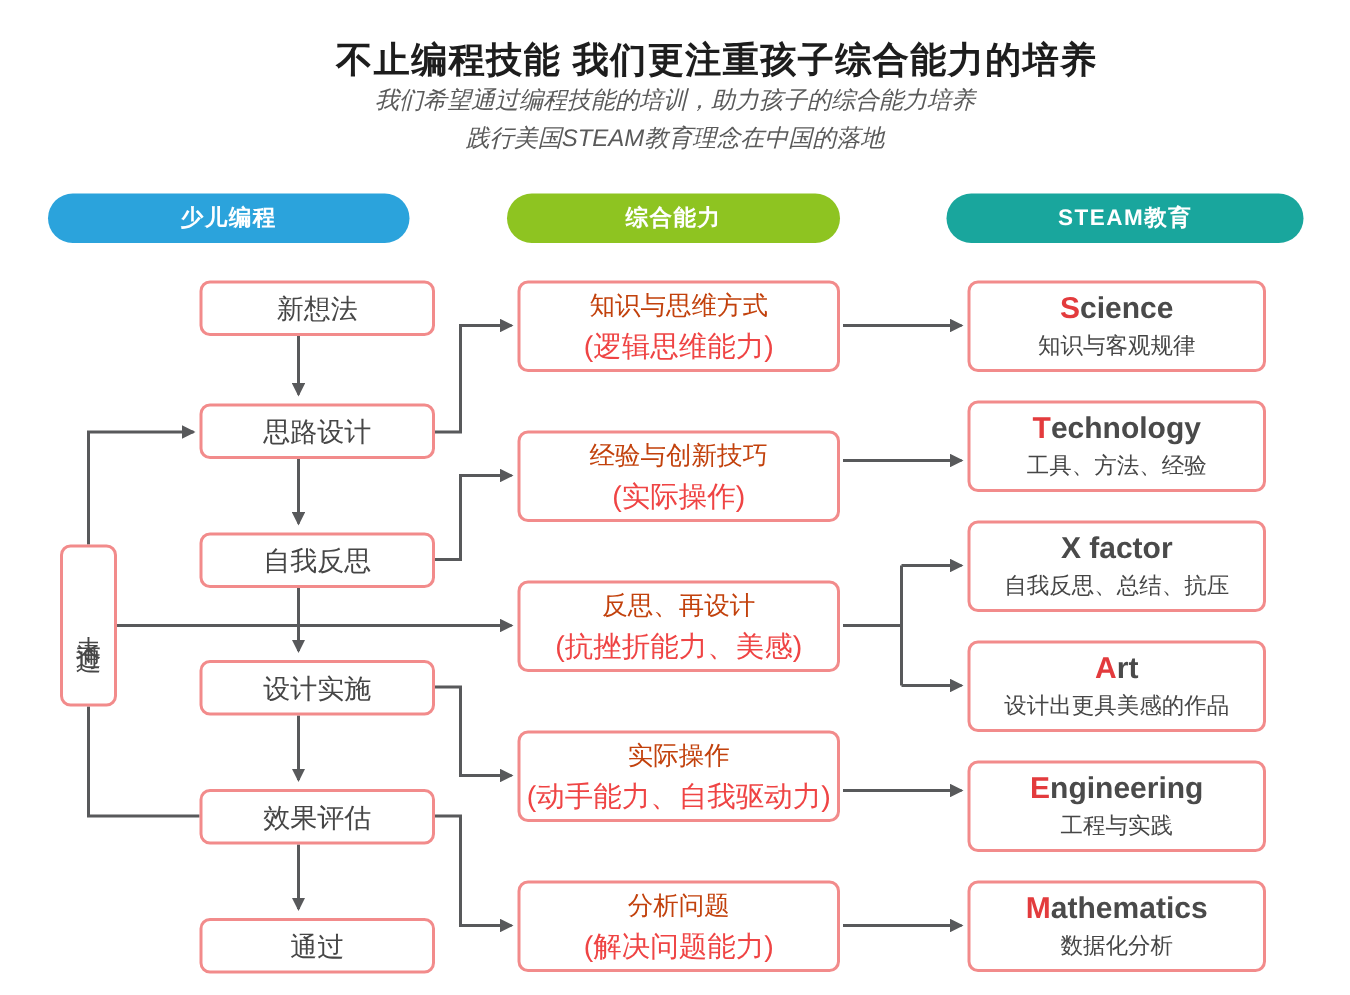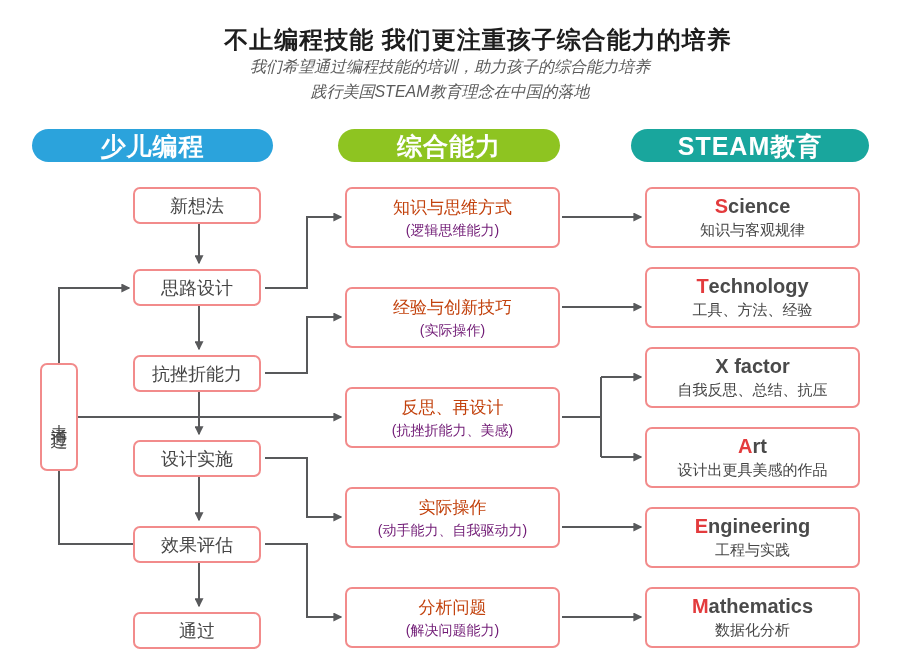--- a/index.html
+++ b/index.html
@@ -5,37 +5,37 @@
   html,body{margin:0;padding:0;background:#fff;}
   .stage{position:relative;width:900px;height:663px;background:#ffffff;
          font-family:"Liberation Sans","DejaVu Sans",sans-serif;overflow:hidden;}
   .conn{position:absolute;left:0;top:0;}
   .title{position:absolute;top:8px;left:0;width:100%;text-align:center;
          font-size:24px;font-weight:700;color:#1d1d1d;letter-spacing:1px;padding-left:28px;}
   .sub{position:absolute;left:0;width:100%;text-align:center;font-size:16px;color:#5a5a5a;font-style:italic;}
   .sub1{top:57px}
   .sub2{top:82px}
   .pill{position:absolute;top:129px;height:33px;border-radius:17px;color:#fff;
-        font-size:25px;font-weight:700;text-align:center;line-height:34px;letter-spacing:1px;}
+        font-size:15px;font-weight:700;text-align:center;line-height:34px;letter-spacing:1px;}
   .pill-coding{left:32px;width:241px;background:#2ba3dc;}
   .pill-ability{left:338px;width:222px;background:#8ec421;}
   .pill-steam{left:631px;width:238px;background:#19a69d;}
   .box{position:absolute;background:#fff;border:2px solid #f28b8b;border-radius:7px;
        box-sizing:border-box;display:flex;flex-direction:column;align-items:center;
        justify-content:center;}
-  .step{left:133px;width:128px;height:37px;font-size:18px;color:#464646;font-family:Liberation Serif, serif;}
+  .step{left:133px;width:157px;height:37px;font-size:18px;color:#464646;font-family:Liberation Serif, serif;}
   .st1{top:187px}.st2{top:269px}.st3{top:355px}.st4{top:440px}.st5{top:526px}.st6{top:612px}
   .fail{left:40px;top:363px;width:38px;height:108px;}
   .fail-text{writing-mode:vertical-rl;text-orientation:upright;font-size:17px;
              color:#464646;letter-spacing:4px;}
   .mbox{left:345px;width:215px;height:61px;gap:3px;}
   .mt1{top:187px}.mt2{top:287px}.mt3{top:387px}.mt4{top:487px}.mt5{top:587px}
   .m-title{font-size:17px;color:#c2410c;}
-  .m-note{font-size:14px;color:#701a75;}
-  .rbox{left:645px;width:215px;height:61px;gap:3px;}
+  .m-note{font-size:19px;color:#ef4444;}
+  .rbox{left:645px;width:199px;height:61px;gap:3px;}
   .rt1{top:187px}.rt2{top:267px}.rt3{top:347px}.rt4{top:427px}.rt5{top:507px}.rt6{top:587px}
   .r-title{font-size:20px;color:#4a4a4a;font-weight:600;}
   .r-title .initial{color:#e33b3d;font-weight:700;}
   .r-desc{font-size:15px;color:#464646;}
 </style>
 </head>
 <body>
 
 <div class="stage">
 
@@ -72,21 +72,21 @@
   <h1 class="title">不止编程技能 我们更注重孩子综合能力的培养</h1>
   <div class="sub sub1">我们希望通过编程技能的培训，助力孩子的综合能力培养</div>
   <div class="sub sub2">践行美国STEAM教育理念在中国的落地</div>
 
   <div class="pill pill-coding">少儿编程</div>
   <div class="pill pill-ability">综合能力</div>
   <div class="pill pill-steam">STEAM教育</div>
 
   <div class="box step st1">新想法</div>
   <div class="box step st2">思路设计</div>
-  <div class="box step st3">抗挫折能力</div>
+  <div class="box step st3">自我反思</div>
   <div class="box step st4">设计实施</div>
   <div class="box step st5">效果评估</div>
   <div class="box step st6">通过</div>
 
   <div class="box fail">
     <span class="fail-text">未通过</span>
   </div>
 
   <div class="box mbox mt1">
     <div class="m-title">知识与思维方式</div>

